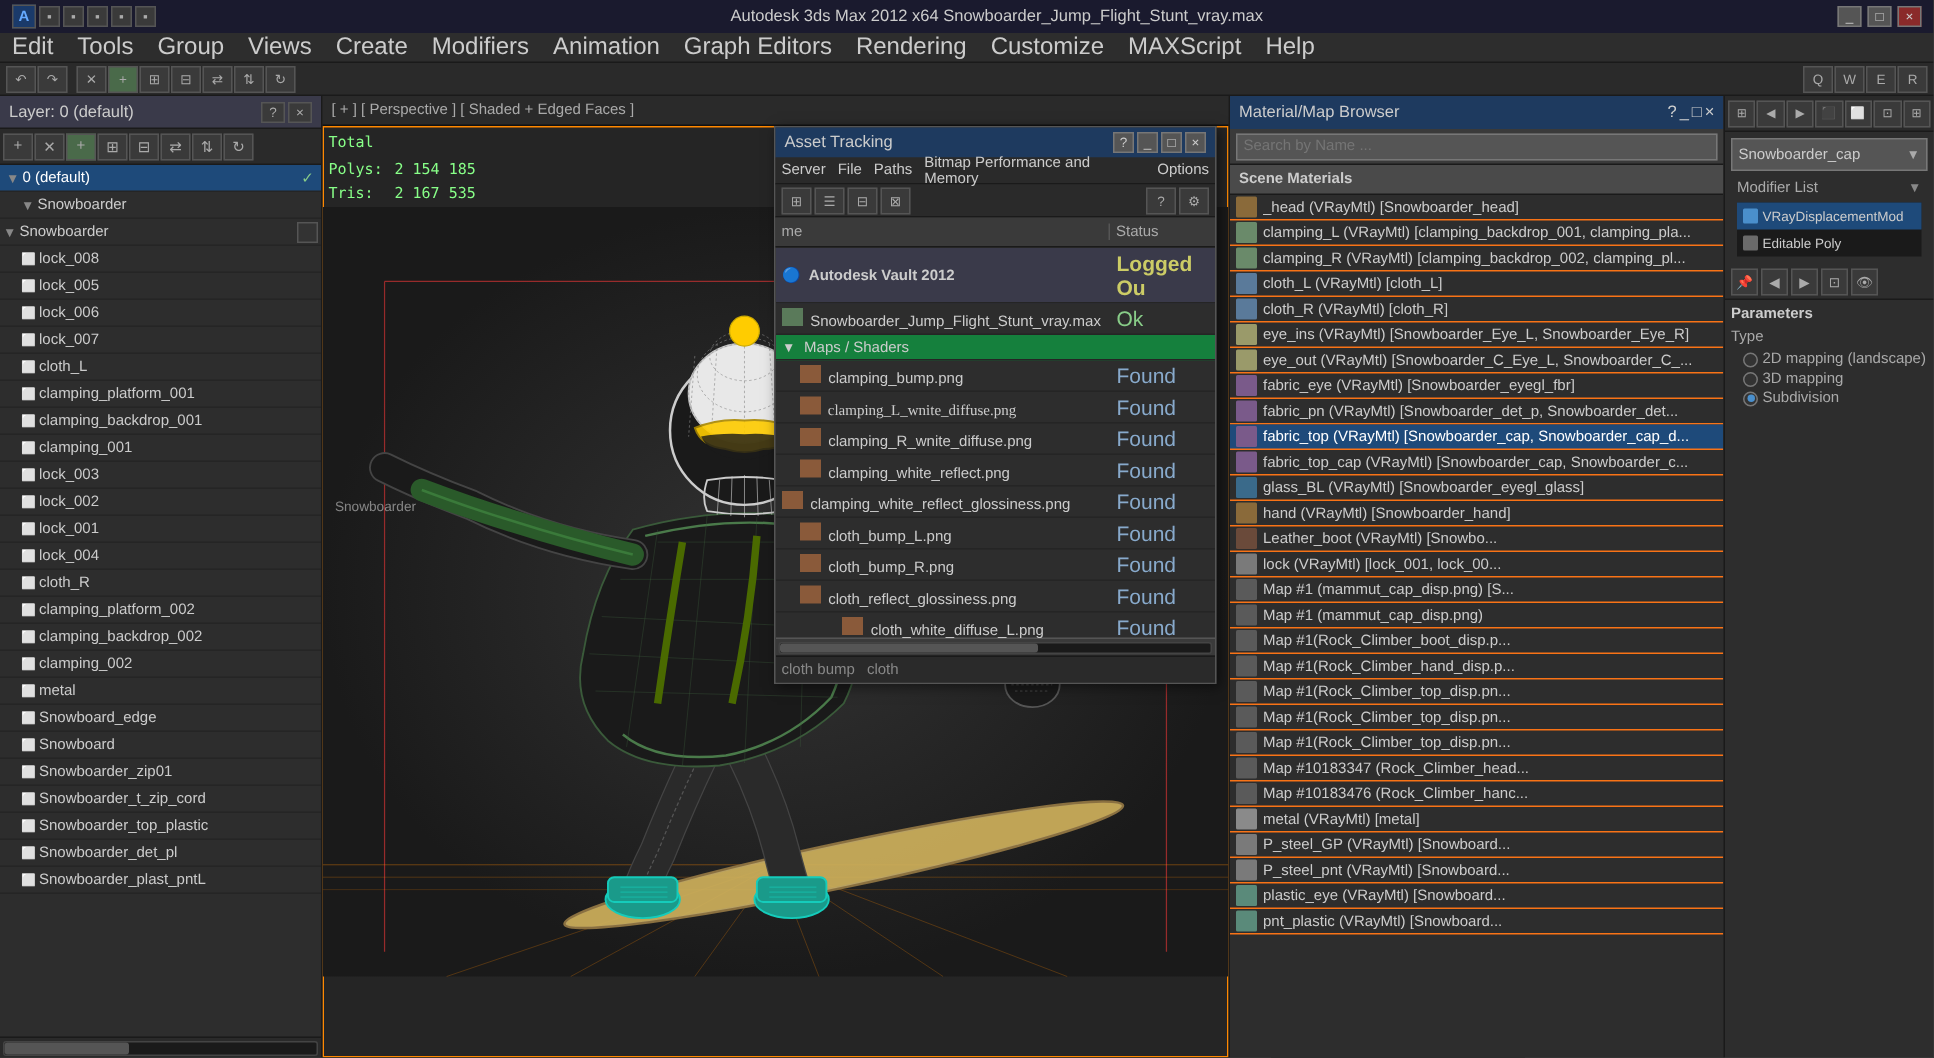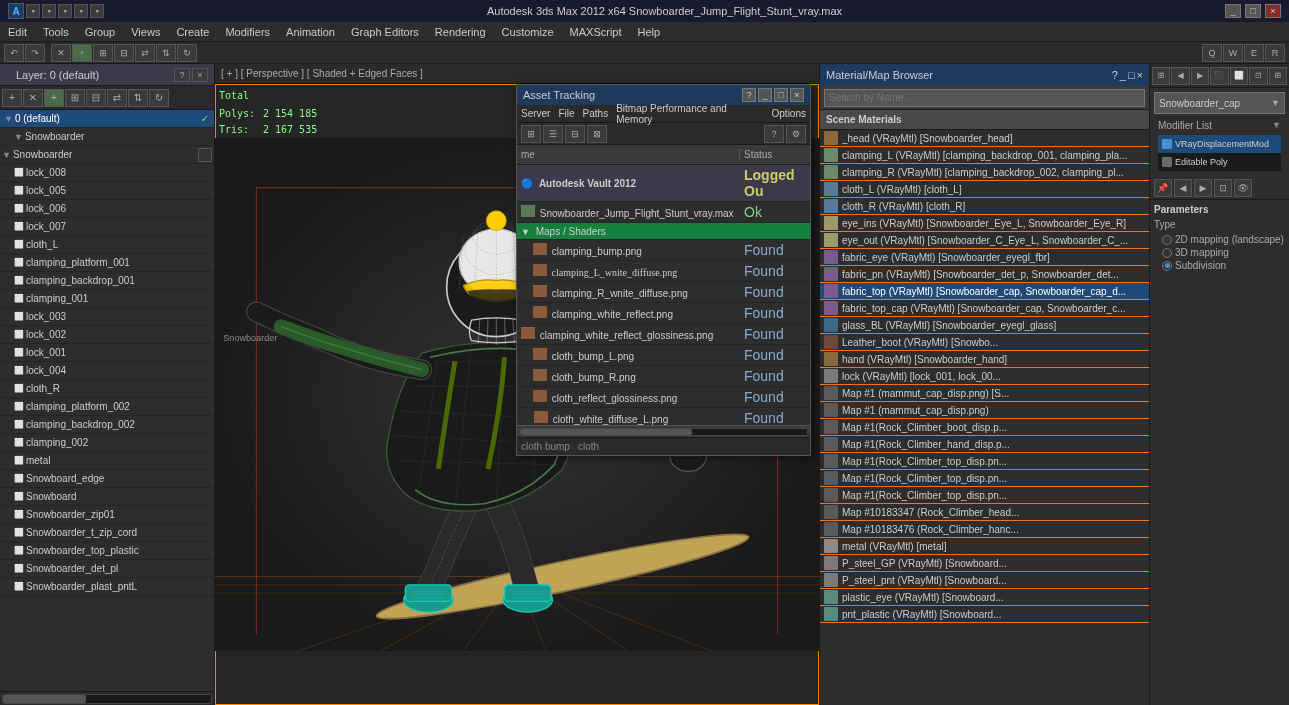--- a/index.html
+++ b/index.html
@@ -8,21 +8,21 @@
     
     #title-bar { height: 22px; background: #1a1a2e; display: flex; align-items: center; justify-content: space-between; padding: 0 8px; }
     #title-bar .title { color: #ccc; font-size: 11px; flex: 1; text-align: center; }
     #title-bar .win-controls { display: flex; gap: 4px; }
     #title-bar .win-btn { width: 16px; height: 14px; background: #555; border: 1px solid #777; font-size: 9px; color: #ccc; display: flex; align-items: center; justify-content: center; cursor: pointer; }
     #title-bar .app-icons { display: flex; align-items: center; gap: 2px; }
     #title-bar .app-icon { width: 16px; height: 16px; background: #333; border: 1px solid #555; display: flex; align-items: center; justify-content: center; font-size: 9px; }
 
     
     #menu-bar { height: 20px; background: #2d2d2d; display: flex; align-items: center; border-bottom: 1px solid #1a1a1a; }
-    #menu-bar .menu-item { padding: 2px 8px; color: #ccc; cursor: pointer; font-size: 11px; }
+    #menu-bar .menu-item { padding: 2px 8px; color: #ccc; cursor: pointer; font-size: 16px; }
 
     
     #toolbar { height: 22px; background: #2a2a2a; display: flex; align-items: center; padding: 0 4px; gap: 1px; border-bottom: 1px solid #1a1a1a; }
     .tb-btn { width: 20px; height: 18px; background: #3a3a3a; border: 1px solid #555; display: flex; align-items: center; justify-content: center; font-size: 9px; color: #aaa; cursor: pointer; }
     .tb-sep { width: 4px; }
 
     
     #main-layout { display: flex; height: calc(705px - 22px - 20px - 22px); }
 
     
@@ -98,21 +98,21 @@
     .at-row .at-col-status { width: 70px; padding: 2px 4px; font-size: 14px; }
     .status-ok { color: #88cc88; }
     .status-found { color: #88aacc; }
     .status-logged { color: #cccc66; }
     .at-file-icon { width: 14px; height: 12px; background: #5a7a5a; margin-right: 2px; flex-shrink: 0; display: inline-block; }
     .at-map-icon { width: 14px; height: 12px; background: #8a5a3a; margin-right: 2px; flex-shrink: 0; display: inline-block; }
     #at-scrollbar-h { height: 12px; background: #3a3a3a; border-top: 1px solid #555; display: flex; align-items: center; padding: 0 2px; }
 
     
     #layer-header { height: 22px; background: #3a3a4a; display: flex; align-items: center; justify-content: space-between; padding: 0 6px; border-bottom: 1px solid #1a1a1a; }
-    #layer-header span { font-size: 11px; color: #ccc; margin-left: 10px; }
+    #layer-header span { font-size: 11px; color: #ccc; }
     #layer-toolbar { height: 24px; background: #2a2a2a; display: flex; align-items: center; padding: 0 2px; gap: 1px; border-bottom: 1px solid #1a1a1a; }
     .layer-tb-btn { width: 20px; height: 18px; background: #3a3a3a; border: 1px solid #555; display: flex; align-items: center; justify-content: center; font-size: 10px; color: #aaa; cursor: pointer; }
     #layer-list { flex: 1; overflow-y: auto; background: #2d2d2d; }
     .layer-item { min-height: 18px; display: flex; align-items: center; padding: 0 2px; cursor: pointer; border-bottom: 1px solid #252525; }
     .layer-item.selected { background: #1e4a7a; }
     .layer-item .indent { display: inline-block; }
     .layer-item .layer-name { font-size: 10px; color: #ccc; flex: 1; overflow: hidden; text-overflow: ellipsis; white-space: nowrap; }
     .layer-item .layer-check { width: 14px; height: 14px; display: flex; align-items: center; justify-content: center; font-size: 10px; color: #88cc88; }
     .layer-item .layer-box { width: 14px; height: 14px; border: 1px solid #555; background: #333; margin-left: 2px; }
 
@@ -601,21 +601,21 @@
             <div class="at-col-status status-found">Found</div>
           </div>
           <div class="at-row">
             <div class="at-col-name" style="padding-left:16px;">
               <span class="at-map-icon"></span>
               <span>cloth_reflect_glossiness.png</span>
             </div>
             <div class="at-col-status status-found">Found</div>
           </div>
           <div class="at-row">
-            <div class="at-col-name" style="padding-left:17px;">
+            <div class="at-col-name" style="padding-left:4px;text-align:center;">
               <span class="at-map-icon"></span>
               <span>cloth_white_diffuse_L.png</span>
             </div>
             <div class="at-col-status status-found">Found</div>
           </div>
           <div class="at-row">
             <div class="at-col-name" style="padding-left:16px;">
               <span class="at-map-icon"></span>
               <span>cloth_white_diffuse_R.png</span>
             </div>
@@ -705,26 +705,26 @@
         </div>
         <div class="mat-item">
           <div class="mat-icon" style="background:#7a5a8a;"></div>
           <span class="mat-name">fabric_top_cap (VRayMtl) [Snowboarder_cap, Snowboarder_c...</span>
         </div>
         <div class="mat-item">
           <div class="mat-icon" style="background:#3a6a8a;"></div>
           <span class="mat-name">glass_BL (VRayMtl) [Snowboarder_eyegl_glass]</span>
         </div>
         <div class="mat-item">
+          <div class="mat-icon" style="background:#8a6a3a;"></div>
+          <span class="mat-name">hand (VRayMtl) [Snowboarder_hand]</span>
+        </div>
+        <div class="mat-item">
           <div class="mat-icon" style="background:#6a4a3a;"></div>
           <span class="mat-name">Leather_boot (VRayMtl) [Snowbo...</span>
-        </div>
-        <div class="mat-item">
-          <div class="mat-icon" style="background:#8a6a3a;"></div>
-          <span class="mat-name">hand (VRayMtl) [Snowboarder_hand]</span>
         </div>
         <div class="mat-item">
           <div class="mat-icon" style="background:#7a7a7a;"></div>
           <span class="mat-name">lock (VRayMtl) [lock_001, lock_00...</span>
         </div>
         <div class="mat-item">
           <div class="mat-icon" style="background:#5a5a5a;"></div>
           <span class="mat-name">Map #1 (mammut_cap_disp.png) [S...</span>
         </div>
         <div class="mat-item">

